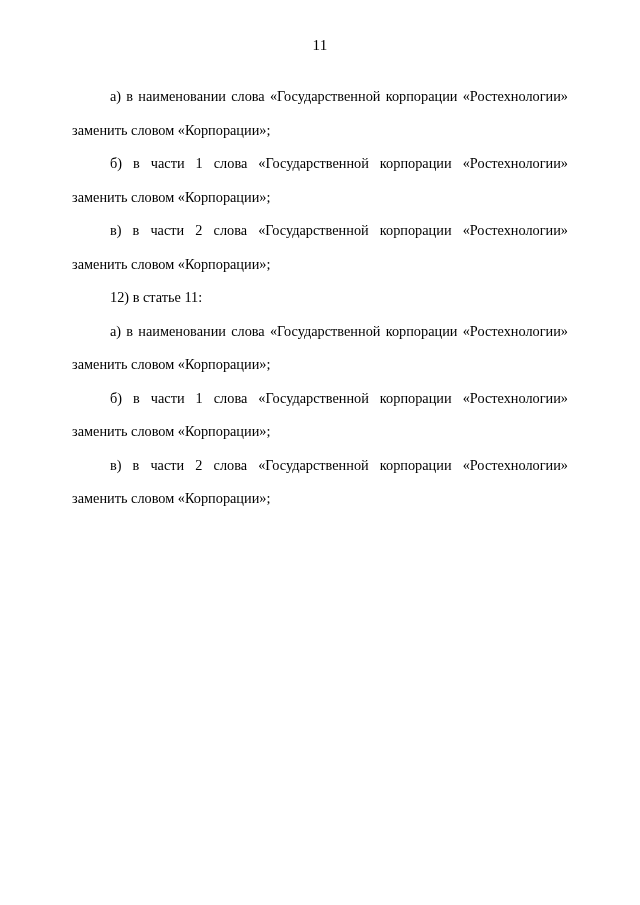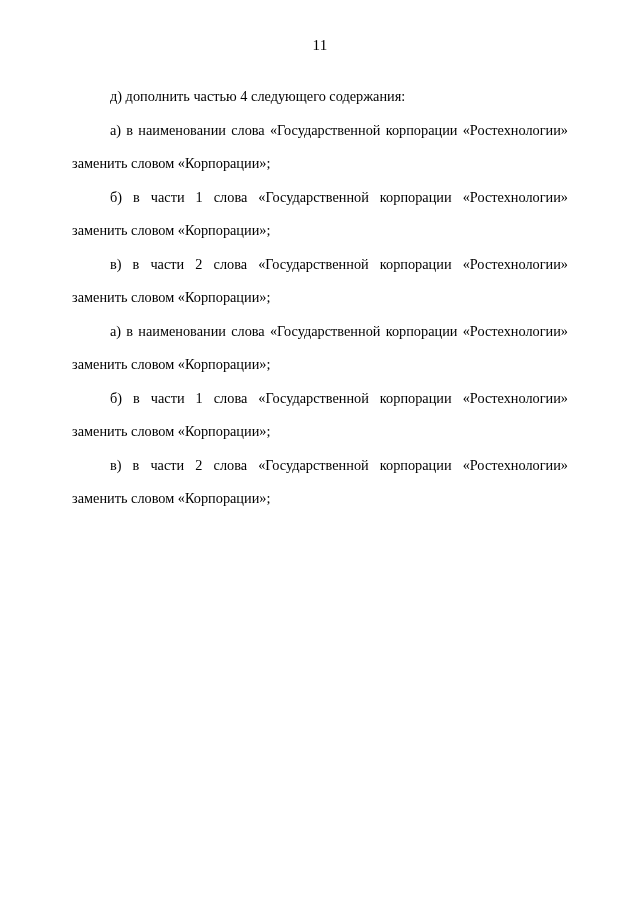--- a/index.html
+++ b/index.html
@@ -39,22 +39,22 @@
   }
 </style>
 </head>
 <body>
 
 <div class="page">
 
   <div class="page-number">11</div>
 
   <div class="body-text">
-    <p>д) дополнить частью 4 следующего содержания:</p>
     <p>а) в наименовании слова «Государственной корпорации «Ростехнологии» заменить словом «Корпорации»;</p>
     <p>б) в части 1 слова «Государственной корпорации «Ростехнологии» заменить словом «Корпорации»;</p>
     <p>в) в части 2 слова «Государственной корпорации «Ростехнологии» заменить словом «Корпорации»;</p>
+    <p>12) в статье 11:</p>
     <p>а) в наименовании слова «Государственной корпорации «Ростехнологии» заменить словом «Корпорации»;</p>
     <p>б) в части 1 слова «Государственной корпорации «Ростехнологии» заменить словом «Корпорации»;</p>
     <p>в) в части 2 слова «Государственной корпорации «Ростехнологии» заменить словом «Корпорации»;</p>
   </div>
 
 </div>
 
 </body></html>

